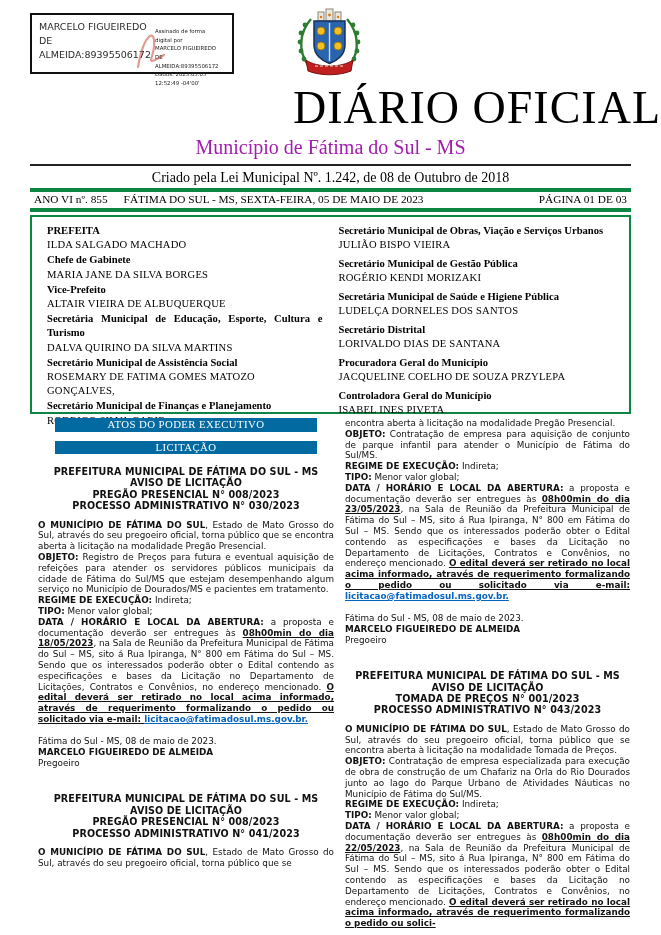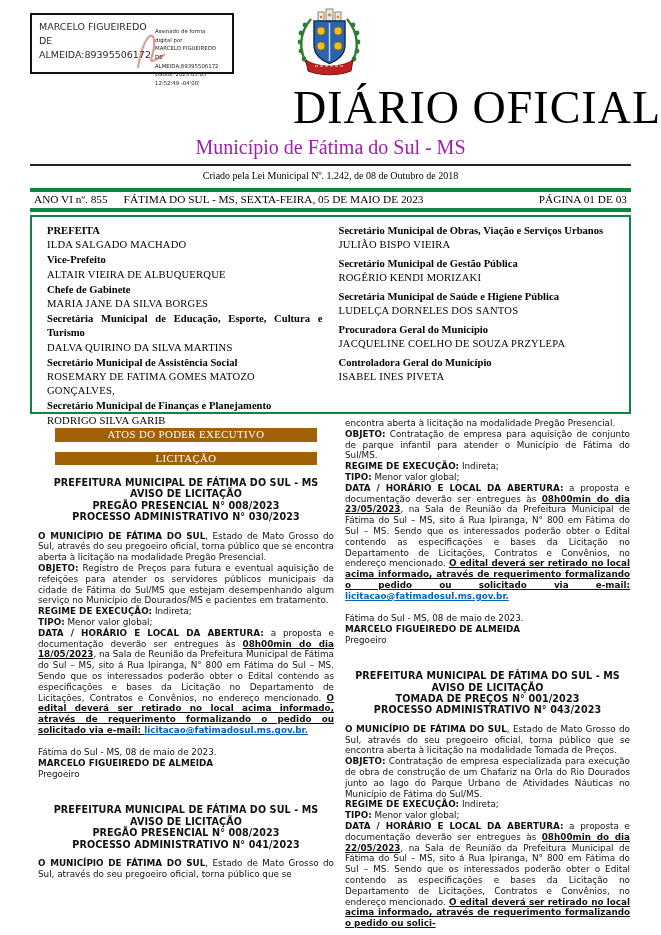--- a/index.html
+++ b/index.html
@@ -14,21 +14,21 @@
 
   .crest{position:absolute;left:291px;top:5px;}
 
   
   .m-title{position:absolute;top:84px;left:0;width:100%;text-align:right;
     font-family:"Liberation Serif",serif;font-size:46px;line-height:1.05;color:#000;letter-spacing:1px;}
   .m-sub{position:absolute;top:136px;left:0;width:100%;text-align:center;
     font-family:"Liberation Serif",serif;font-size:20px;color:#a21caf;}
   .m-rule{position:absolute;top:164px;left:30px;width:601px;border-top:2px solid #222;}
   .m-tag{position:absolute;top:170px;left:0;width:100%;text-align:center;
-    font-family:"Liberation Serif",serif;font-size:10px;color:#000;}
+    font-family:"Liberation Serif",serif;font-size:14px;color:#000;}
   .g-rule{position:absolute;left:30px;width:601px;background:#0E8643;}
   .g1{top:188px;height:4px;}
   .g2{top:208px;height:3.5px;}
   .ed-row{position:absolute;top:192.5px;left:34px;width:593px;display:flex;justify-content:space-between;
     font-family:"Liberation Serif",serif;font-size:11.3px;color:#000;}
   .ed-left{display:flex;gap:16px;}
 
   
   .officials{position:absolute;top:215px;left:30px;width:601px;height:199px;border:2.5px solid #0E8643;
     box-sizing:border-box;display:flex;gap:16px;padding:7px 15px;
@@ -37,22 +37,22 @@
   .off-entry{margin-bottom:1px;}
   .off-col-r .off-entry{margin-bottom:4.5px;}
   .off-role{font-weight:bold;text-align:justify;}
   .off-name{letter-spacing:.2px;}
 
   
   .cols{position:absolute;top:418px;left:38px;width:592px;display:flex;gap:11px;
     font-family:"DejaVu Sans",sans-serif;font-size:8.8px;line-height:10.8px;color:#111;}
   .col-l{width:296px;box-sizing:border-box;}
   .col-r{width:285px;box-sizing:border-box;}
-  .banner{background:#a16207;color:#fff;font-family:"Liberation Serif",serif;font-size:10.8px;
-    line-height:13.5px;height:13.5px;text-align:center;margin:10px 17px;letter-spacing:.4px;}
+  .banner{background:#0369a1;color:#fff;font-family:"Liberation Serif",serif;font-size:10.8px;
+    line-height:13.5px;height:13.5px;text-align:center;margin:0 17px;letter-spacing:.4px;}
   .nheader{font-weight:bold;text-align:center;font-size:9.6px;line-height:11.4px;letter-spacing:.1px;}
   .para{text-align:justify;margin:0;}
   .dateline{text-align:left;line-height:11.2px;}
   .b{font-weight:bold;}
   .u{text-decoration:underline;}
   .link{color:#0563C1;cursor:pointer;}
 </style>
 </head>
 <body>
 
@@ -125,28 +125,28 @@
   </div>
   <div class="g-rule g2"></div>
 
   <div class="officials">
     <div class="off-col off-col-l">
         <div class="off-entry">
           <div class="off-role">PREFEITA</div>
           <div class="off-name">ILDA SALGADO MACHADO</div>
         </div>
         <div class="off-entry">
+          <div class="off-role">Chefe de Gabinete</div>
+          <div class="off-name">MARIA JANE DA SILVA BORGES</div>
+        </div>
+        <div class="off-entry">
           <div class="off-role">Vice-Prefeito</div>
           <div class="off-name">ALTAIR VIEIRA DE ALBUQUERQUE</div>
         </div>
         <div class="off-entry">
-          <div class="off-role">Chefe de Gabinete</div>
-          <div class="off-name">MARIA JANE DA SILVA BORGES</div>
-        </div>
-        <div class="off-entry">
           <div class="off-role">Secretária Municipal de Educação, Esporte, Cultura e Turismo</div>
           <div class="off-name">DALVA QUIRINO DA SILVA MARTINS</div>
         </div>
         <div class="off-entry">
           <div class="off-role">Secretário Municipal de Assistência Social</div>
           <div class="off-name">ROSEMARY DE FATIMA GOMES MATOZO GONÇALVES,</div>
         </div>
         <div class="off-entry">
           <div class="off-role">Secretário Municipal de Finanças e Planejamento</div>
           <div class="off-name">RODRIGO SILVA GARIB</div>
@@ -157,20 +157,24 @@
           <div class="off-role">Secretário Municipal de Obras, Viação e Serviços Urbanos</div>
           <div class="off-name">JULIÃO BISPO VIEIRA</div>
         </div>
         <div class="off-entry">
           <div class="off-role">Secretário Municipal de Gestão Pública</div>
           <div class="off-name">ROGÉRIO KENDI MORIZAKI</div>
         </div>
         <div class="off-entry">
           <div class="off-role">Secretária Municipal de Saúde e Higiene Pública</div>
           <div class="off-name">LUDELÇA DORNELES DOS SANTOS</div>
+        </div>
+        <div class="off-entry">
+          <div class="off-role">Secretário Distrital</div>
+          <div class="off-name">LORIVALDO DIAS DE SANTANA</div>
         </div>
         <div class="off-entry">
           <div class="off-role">Procuradora Geral do Município</div>
           <div class="off-name">JACQUELINE COELHO DE SOUZA PRZYLEPA</div>
         </div>
         <div class="off-entry">
           <div class="off-role">Controladora Geral do Município</div>
           <div class="off-name">ISABEL INES PIVETA</div>
         </div>
       </div>

